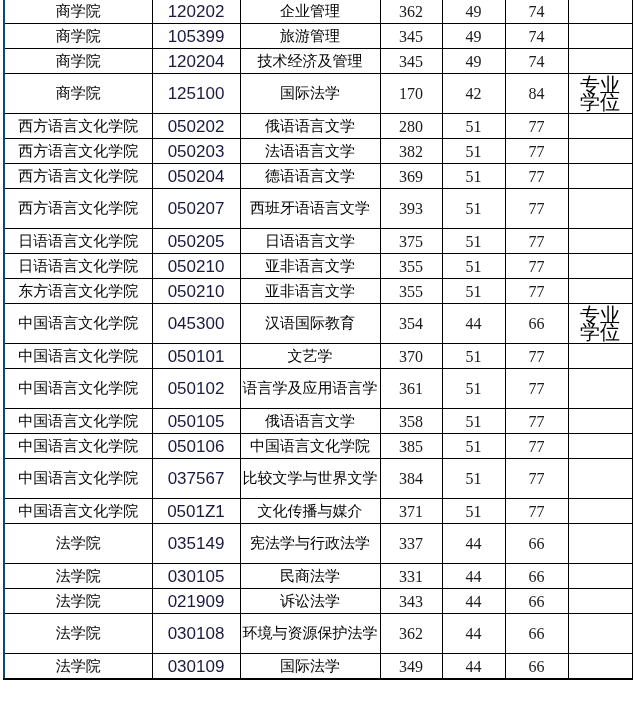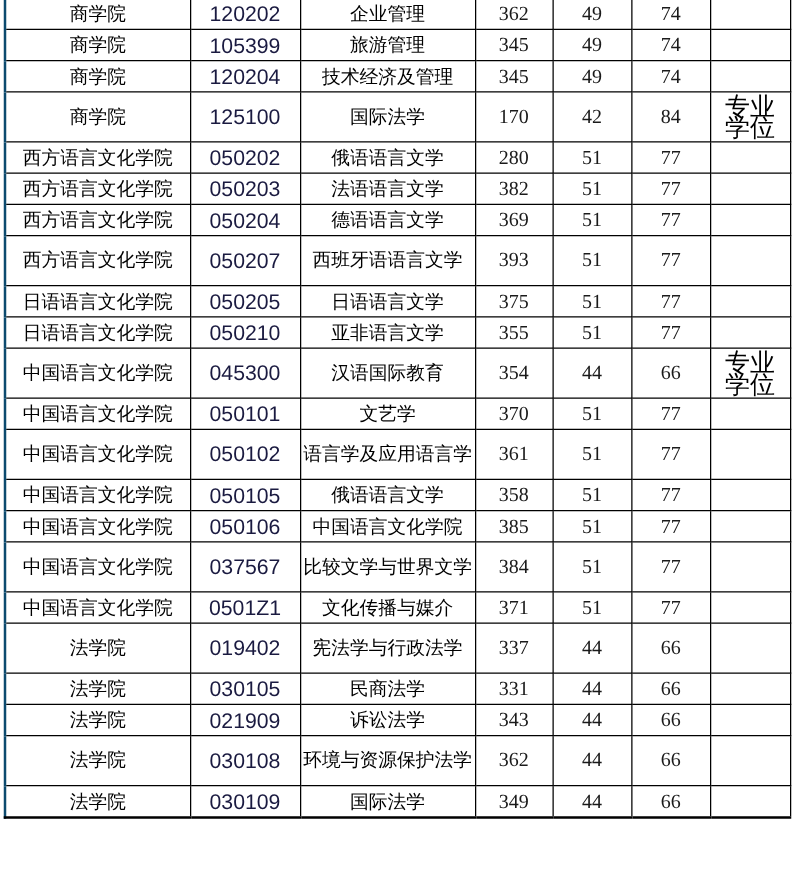--- a/index.html
+++ b/index.html
@@ -130,20 +130,29 @@
         </tr>
         <tr class="h26">
           <td class="first">日语语言文化学院</td>
           <td class="code">050210</td>
           <td>亚非语言文学</td>
           <td class="num">355</td>
           <td class="num">51</td>
           <td class="num">77</td>
           <td class="note"></td>
         </tr>
+        <tr class="h26">
+          <td class="first">东方语言文化学院</td>
+          <td class="code">050210</td>
+          <td>亚非语言文学</td>
+          <td class="num">355</td>
+          <td class="num">51</td>
+          <td class="num">77</td>
+          <td class="note"></td>
+        </tr>
         <tr class="h41">
           <td class="first">中国语言文化学院</td>
           <td class="code">045300</td>
           <td>汉语国际教育</td>
           <td class="num">354</td>
           <td class="num">44</td>
           <td class="num">66</td>
           <td class="note">专业学位</td>
         </tr>
         <tr class="h26">
@@ -195,21 +204,21 @@
           <td class="first">中国语言文化学院</td>
           <td class="code">0501Z1</td>
           <td>文化传播与媒介</td>
           <td class="num">371</td>
           <td class="num">51</td>
           <td class="num">77</td>
           <td class="note"></td>
         </tr>
         <tr class="h41">
           <td class="first">法学院</td>
-          <td class="code">019402</td>
+          <td class="code">035149</td>
           <td>宪法学与行政法学</td>
           <td class="num">337</td>
           <td class="num">44</td>
           <td class="num">66</td>
           <td class="note"></td>
         </tr>
         <tr class="h26">
           <td class="first">法学院</td>
           <td class="code">030105</td>
           <td>民商法学</td>

